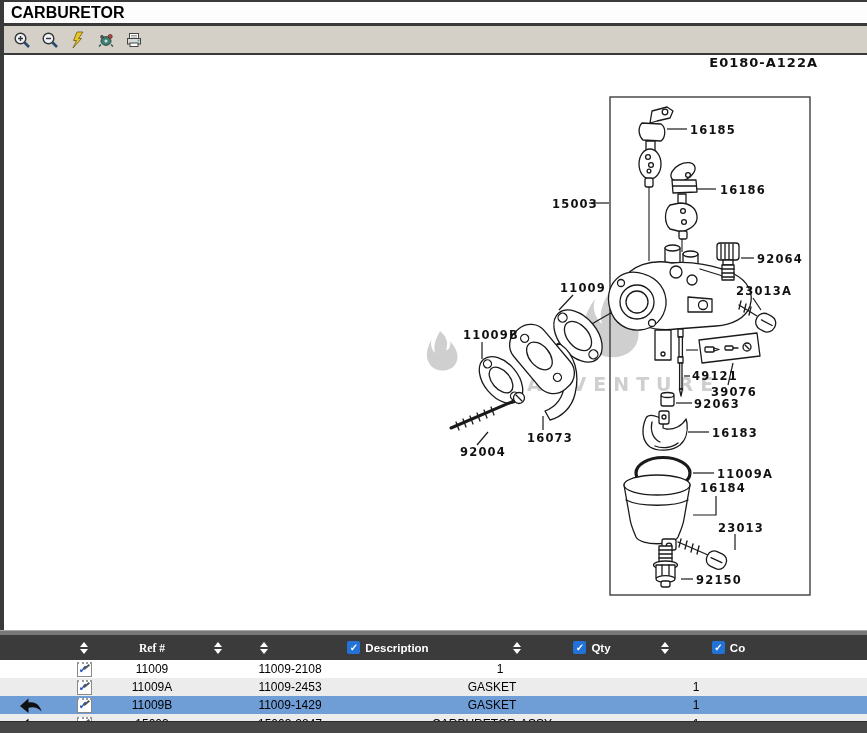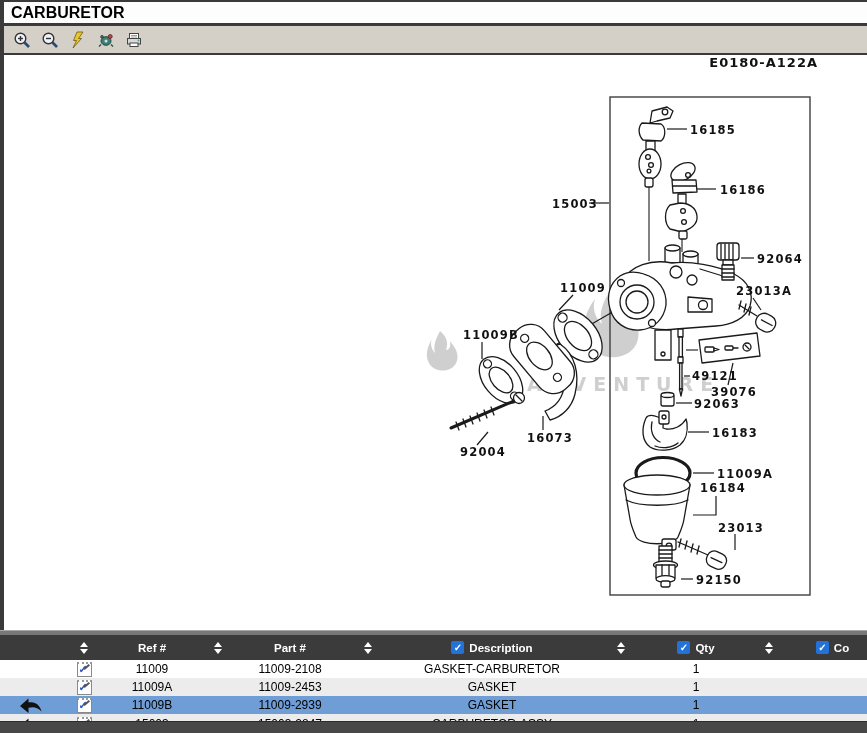--- a/index.html
+++ b/index.html
@@ -347,31 +347,28 @@
 
 <div class="tsep"></div>
 <div class="thead" id="thead">
     <div class="hcell" style="width: 62px;"></div>
     <div class="hcell" style="width: 44px;">
       <span class="sortg">
         <i class="tri tri-up"></i>
         <i class="tri tri-down"></i>
       </span>
     </div>
-    <div class="hcell" style="width: 92px;">
+    <div class="hcell" style="width: 92px; font-family: Liberation Serif, serif;">
       <span>Ref #</span>
     </div>
     <div class="hcell" style="width: 40px;">
       <span class="sortg">
         <i class="tri tri-up"></i>
         <i class="tri tri-down"></i>
       </span>
-    </div>
-    <div class="hcell" style="width: 104px;">
-      <span>Part #</span>
     </div>
     <div class="hcell" style="width: 52px;">
       <span class="sortg">
         <i class="tri tri-up"></i>
         <i class="tri tri-down"></i>
       </span>
     </div>
     <div class="hcell" style="width: 196px;">
       <span class="cb">✓</span>
       <span>Description</span>
@@ -411,23 +408,20 @@
       </div>
       <div class="cell" style="width: 40px;">
         <span></span>
       </div>
       <div class="cell" style="width: 104px;">
         <span>11009-2108</span>
       </div>
       <div class="cell" style="width: 52px;">
         <span></span>
       </div>
-      <div class="cell" style="width: 196px;">
-        <span>GASKET-CARBURETOR</span>
-      </div>
       <div class="cell" style="width: 62px;">
         <span></span>
       </div>
       <div class="cell" style="width: 88px;">
         <span>1</span>
       </div>
       <div class="cell" style="width: 58px;">
         <span></span>
       </div>
       <div class="cell" style="width: 69px;">
@@ -482,21 +476,21 @@
           <span class="dpen"></span>
         </span>
       </div>
       <div class="cell" style="width: 92px;">
         <span>11009B</span>
       </div>
       <div class="cell" style="width: 40px;">
         <span></span>
       </div>
       <div class="cell" style="width: 104px;">
-        <span>11009-2939</span>
+        <span>11009-1429</span>
       </div>
       <div class="cell" style="width: 52px;">
         <span></span>
       </div>
       <div class="cell" style="width: 196px;">
         <span>GASKET</span>
       </div>
       <div class="cell" style="width: 62px;">
         <span></span>
       </div>

